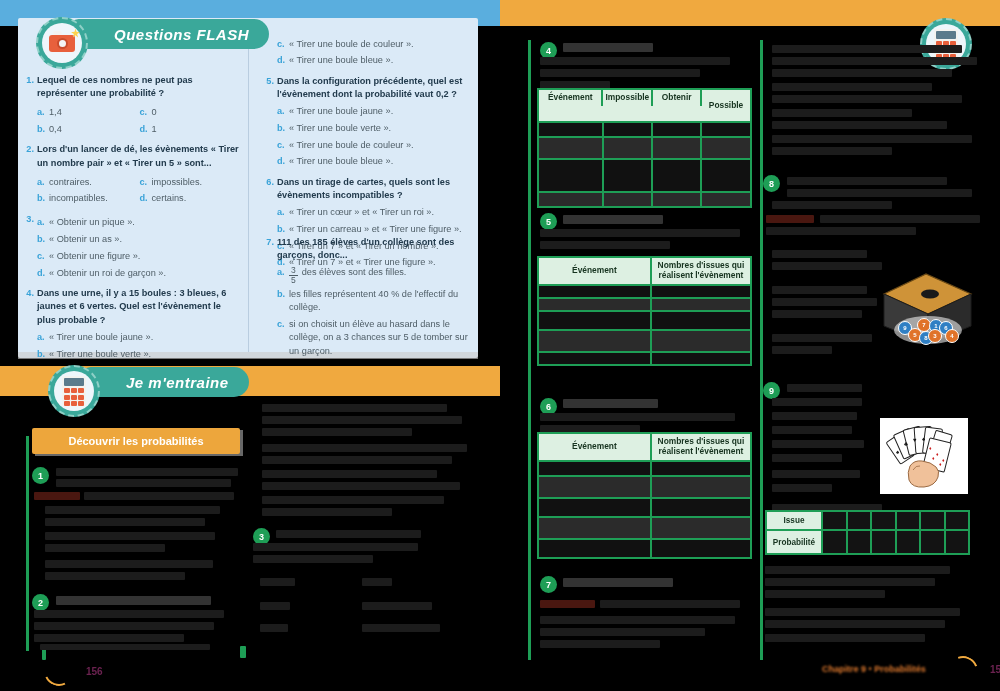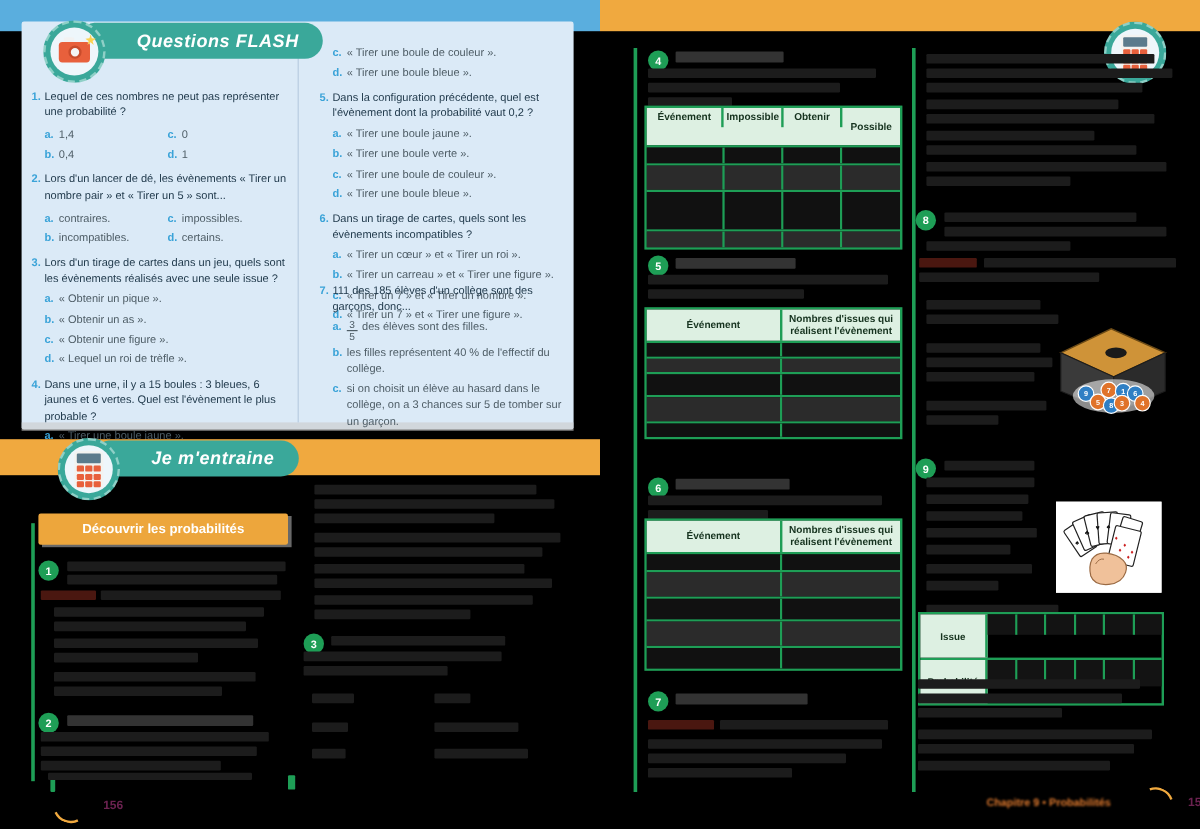--- a/index.html
+++ b/index.html
@@ -57,21 +57,21 @@
   .calc{ width:24px; height:30px; background:#f3f3f0; border-radius:3px; padding:2px; }
   .calc-screen{ height:8px; background:#5b7b8c; border-radius:1px; margin-bottom:2px; }
   .calc-keys{ display:grid; grid-template-columns:repeat(3,1fr); gap:1.5px; }
   .calc-keys i{ display:block; height:5px; background:#e8603c; border-radius:1px; }
 
   
   .qcol { position:absolute; color:#2c3e50; font-size:9.2px; line-height:1.45; }
   .q { display:flex; margin-bottom:7px; }
   .qnum { color:#3aa3d8; font-weight:bold; width:13px; flex:none; text-align:right; padding-right:3px;}
   .qbody { flex:1; }
-  .qstem { font-weight:normal; color:#223b4d; }
+  .qstem { font-weight:bold; color:#223b4d; }
   .ans { display:flex; margin-top:3.5px; color:#4e5d66; }
   .ans .l { color:#3aa3d8; font-weight:bold; width:12px; flex:none; }
   .ansgrid{ display:flex; flex-wrap:wrap; margin-top:2px;}
   .ansgrid .ans{ width:50%; margin-top:3.5px; }
   .frac{ display:inline-block; text-align:center; vertical-align:middle; line-height:1; font-size:8.5px;}
   .frac .n{ display:block; border-bottom:1px solid #4e5d66; padding:0 2px;}
   .frac .d{ display:block; padding:0 2px;}
 
   
   .train-band{ position:absolute; left:0; top:366px; width:500px; height:30px; background:#f0a93f; }
@@ -111,21 +111,21 @@
   .cellblk{ background:#111; }
   .cellblk.gr{ background:#2b2b2b; }
 
   
   .mtbl{ position:absolute; border:2px solid #1e9e56; }
   .mtbl .r{ display:flex; }
   .mtbl .r + .r{ border-top:2px solid #1e9e56; }
   .mtbl .lbl{
     width:56px; flex:none; background:#ddf0e2; color:#16331f;
     font-size:8.2px; font-weight:bold; display:flex; align-items:center;
-    justify-content:center; border-right:2px solid #1e9e56; padding:18px 0;
+    justify-content:center; border-right:2px solid #1e9e56; padding:8px 0;
   }
   .mtbl .c{ flex:1; border-right:2px solid #1e9e56; background:#131313; }
   .mtbl .c:last-child{ border-right:none; }
 
   
   .illus{ position:absolute; background:#fff; }
   .ballbox{ position:absolute; }
 
   
   .rail{ position:absolute; background:#1e9e56; }
@@ -207,37 +207,36 @@
             <div class="ans">
               <span class="l">d.</span>
               <span>certains.</span>
             </div>
           </div>
         </div>
       </div>
       <div class="q">
         <span class="qnum">3.</span>
         <div class="qbody">
-          <div class="qstem">Lors d'un tirage de cartes dans un jeu, quels sont les évènements réalisés avec une seule issue ?</div>
           <div class="">
             <div class="ans">
               <span class="l">a.</span>
               <span>« Obtenir un pique ».</span>
             </div>
             <div class="ans">
               <span class="l">b.</span>
               <span>« Obtenir un as ».</span>
             </div>
             <div class="ans">
               <span class="l">c.</span>
               <span>« Obtenir une figure ».</span>
             </div>
             <div class="ans">
               <span class="l">d.</span>
-              <span>« Lequel un roi de trèfle ».</span>
+              <span>« Obtenir un roi de garçon ».</span>
             </div>
           </div>
         </div>
       </div>
       <div class="q">
         <span class="qnum">4.</span>
         <div class="qbody">
           <div class="qstem">Dans une urne, il y a 15 boules : 3 bleues, 6 jaunes et 6 vertes. Quel est l'évènement le plus probable ?</div>
           <div class="">
             <div class="ans">

